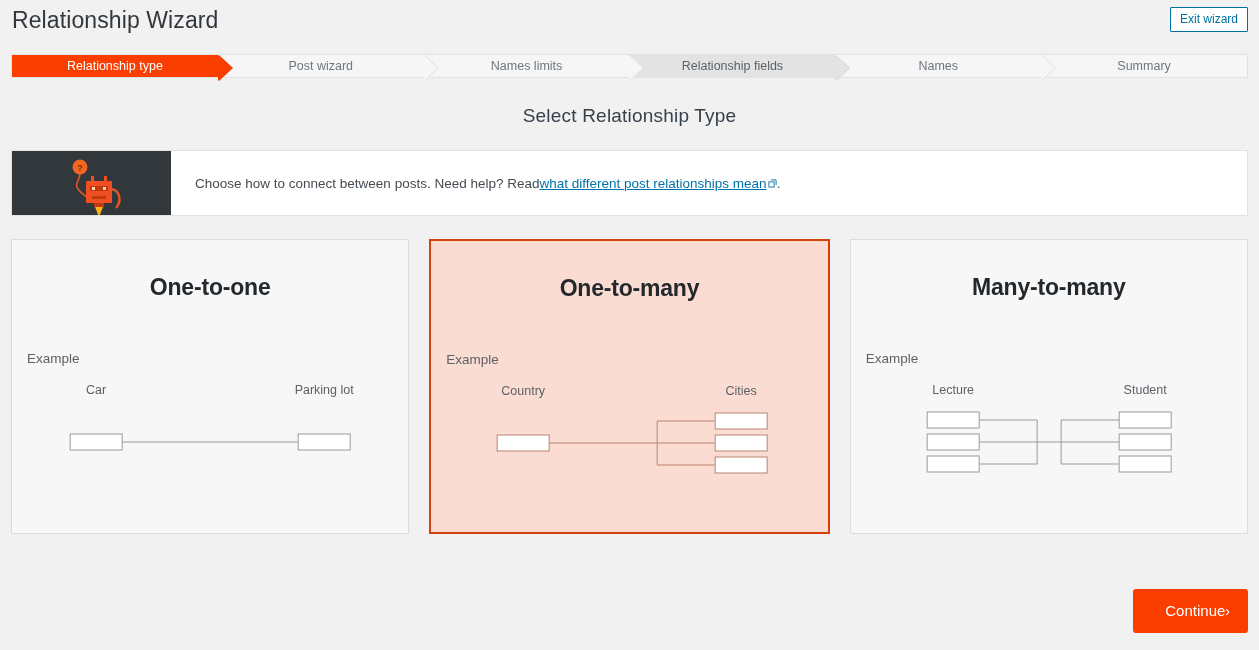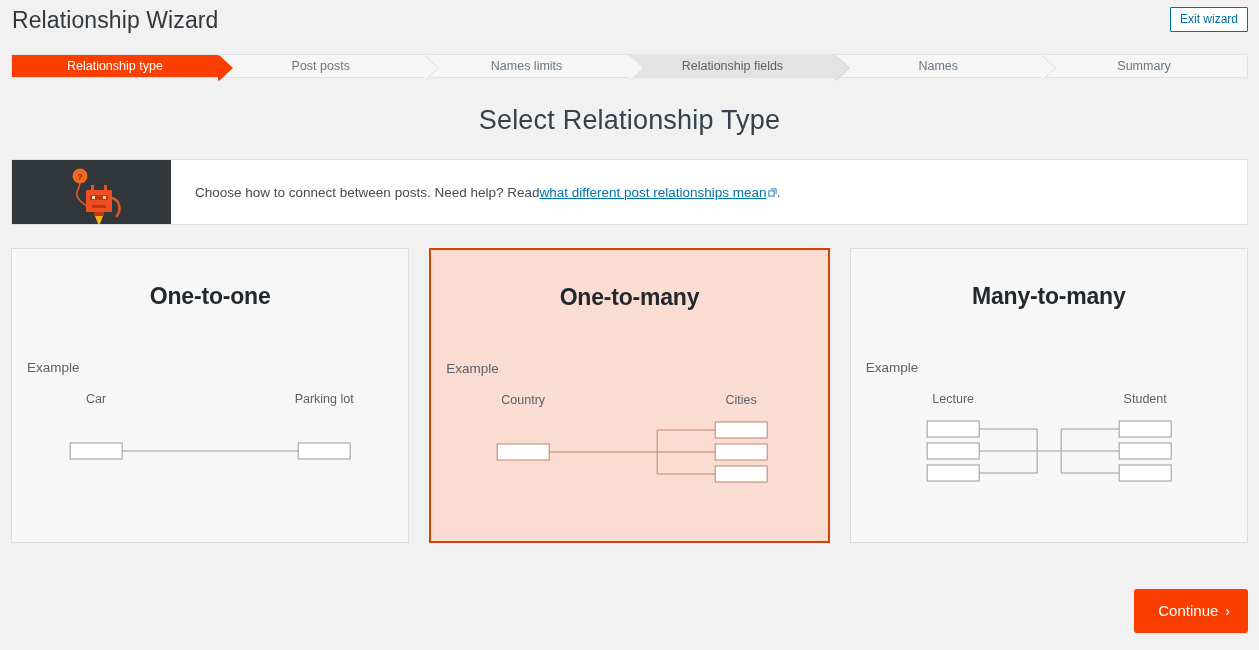--- a/index.html
+++ b/index.html
@@ -99,21 +99,21 @@
   .step.hovered { background: #e3e3e3; color: #5b6268; }
   .step.hovered .arrow-out { border-left-color: #e3e3e3; }
   .step.hovered .arrow-edge { border-left-color: #d4d4d4; }
   .step:last-child .arrow-out,
   .step:last-child .arrow-edge { display: none; }
   .step-label { position: relative; z-index: 4; }
 
   
   .page-heading {
     text-align: center;
-    font-size: 27px;
+    font-size: 19px;
     font-weight: 300;
     color: #36414c;
     margin: 27px 0 0 0;
     letter-spacing: 0.2px;
   }
 
   
   .banner {
     margin: 23px 11px 0 11px;
     height: 66px;
@@ -203,45 +203,44 @@
     position: absolute;
     right: 11px;
     bottom: 17px;
   }
   .continue-btn {
     background: #f93e00;
     color: #ffffff;
     border: none;
     border-radius: 3px;
     font-size: 15px;
-    padding: 13px 18px 14px 24px;
+    padding: 13px 18px 14px 32px;
     cursor: pointer;
     font-family: "Liberation Sans", sans-serif;
     display: inline-flex;
     align-items: center;
-    gap: 7px;
   }
   .chev { font-size: 14px; line-height: 1; }
 </style>
 </head>
 <body>
 
 <div class="topbar">
   <div class="app-title">Relationship Wizard</div>
   <button class="exit-wizard">Exit wizard</button>
 </div>
 
 <div class="steps" id="steps">
     <div class="step active">
       <span class="step-label">Relationship type</span>
       <span class="arrow-edge"></span>
       <span class="arrow-out"></span>
     </div>
     <div class="step">
-      <span class="step-label">Post posts</span>
+      <span class="step-label">Post wizard</span>
       <span class="arrow-edge"></span>
       <span class="arrow-out"></span>
     </div>
     <div class="step">
       <span class="step-label">Names limits</span>
       <span class="arrow-edge"></span>
       <span class="arrow-out"></span>
     </div>
     <div class="step hovered">
       <span class="step-label">Relationship fields</span>

